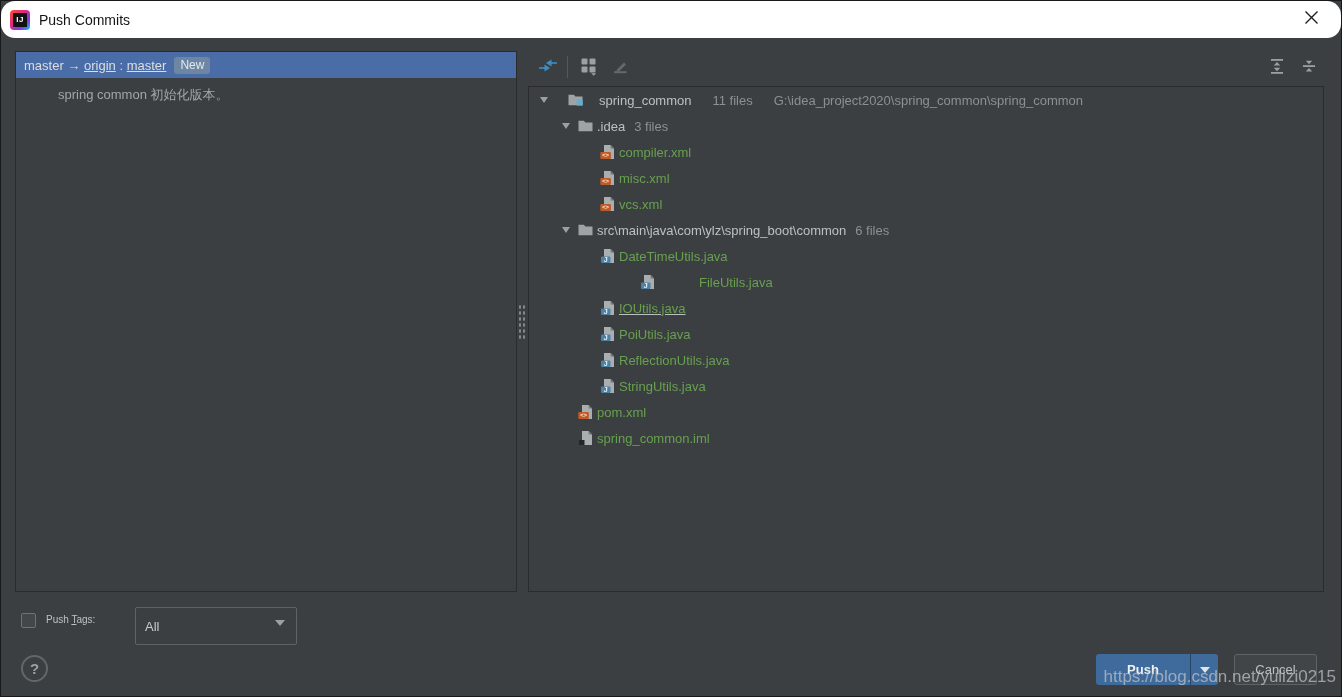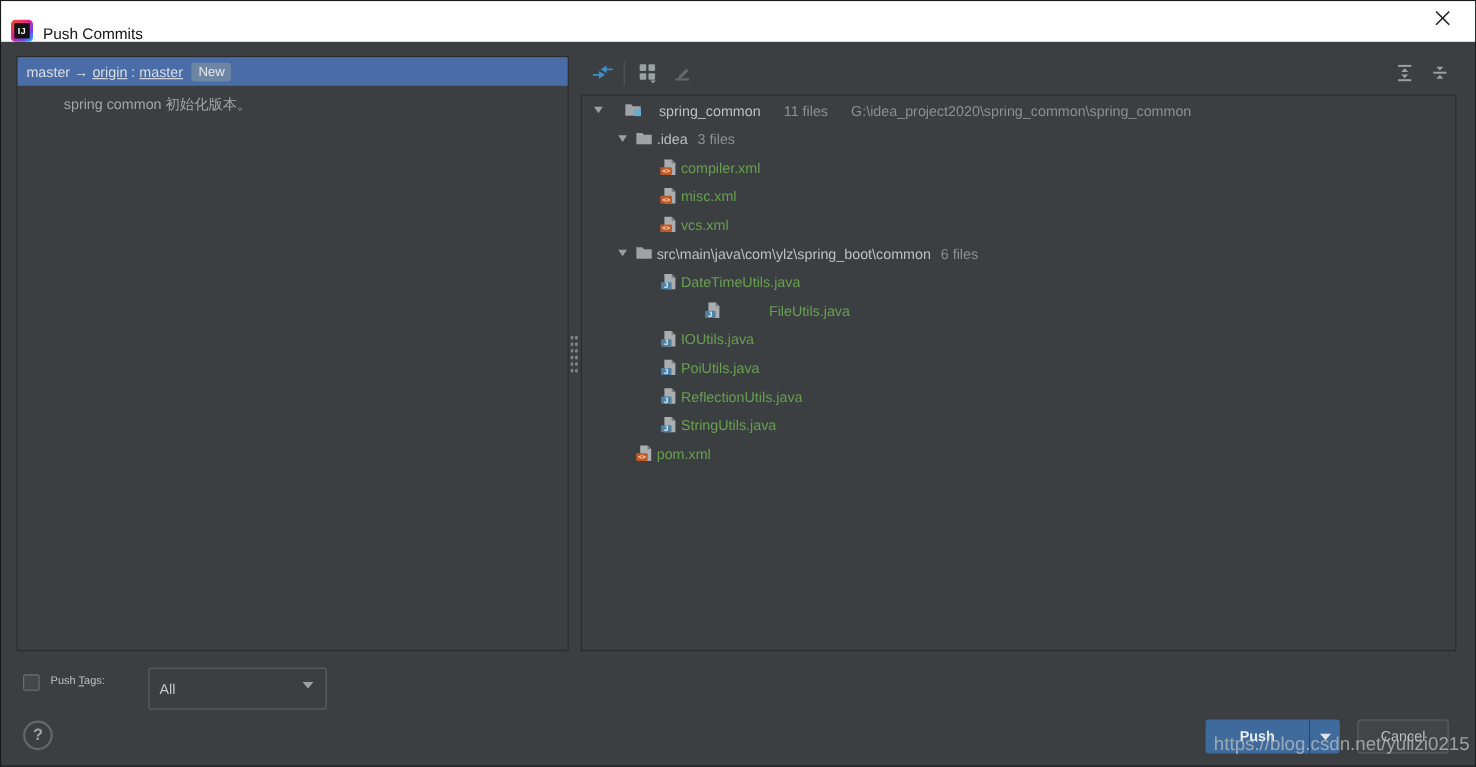--- a/index.html
+++ b/index.html
@@ -5,21 +5,21 @@
   html,body{margin:0;padding:0;}
   body{
     width:1342px;height:697px;position:relative;overflow:hidden;
     background:#2b2b2b;font-family:"Liberation Sans",sans-serif;
     -webkit-font-smoothing:antialiased;
   }
   .window{position:absolute;inset:0;background:#3c3f41;border:1px solid #171819;box-sizing:border-box;}
 
   
   .titlebar{position:absolute;top:0;left:0;right:0;height:37px;background:#ffffff;
-    display:flex;align-items:flex-end;padding-left:9px;box-sizing:border-box;}
+    display:flex;align-items:center;padding-left:9px;box-sizing:border-box;border-radius:14px;}
   .app-icon{width:20px;height:20px;border-radius:4px;position:relative;flex:0 0 auto;
     background:linear-gradient(135deg,#f7531f 0%,#e1258d 42%,#7a3df0 72%,#08c7fb 100%);}
   .app-icon::after{content:"IJ";position:absolute;inset:3px;background:#121212;color:#fff;
     font-size:8px;font-weight:bold;display:flex;align-items:center;justify-content:center;letter-spacing:.5px;}
   .win-title{margin-left:9px;font-size:14px;color:#141414;}
   .close-btn{position:absolute;right:8px;top:0;width:44px;height:36px;display:flex;align-items:center;justify-content:center;cursor:pointer;}
 
   
   .left-panel{position:absolute;left:14px;top:50px;width:502px;height:541px;
     border:1px solid #292b2d;box-sizing:border-box;background:#3c3f41;}
@@ -200,21 +200,21 @@
               <path fill="#74787b" d="M11.1 1v3.4h3.4z"></path>
               <rect x="1.5" y="8.5" width="9.5" height="6.5" rx="1" fill="#4e82a5"></rect>
               <text x="6.2" y="14" font-size="7" fill="#ecf3f8" font-weight="bold" text-anchor="middle">J</text>
             </svg></span><span class="tname green">DateTimeUtils.java</span></div>
         <div class="tree-row" style="padding-left: 48px; gap: 40px;"><span class="chev"></span><span class="ticon"><svg width="17" height="16" viewBox="0 0 16 16">
               <path fill="#a9aeb1" d="M4.5 1h6.6l3.4 3.4V15H4.5z"></path>
               <path fill="#74787b" d="M11.1 1v3.4h3.4z"></path>
               <rect x="1.5" y="8.5" width="9.5" height="6.5" rx="1" fill="#4e82a5"></rect>
               <text x="6.2" y="14" font-size="7" fill="#ecf3f8" font-weight="bold" text-anchor="middle">J</text>
             </svg></span><span class="tname green">FileUtils.java</span></div>
-        <div class="tree-row" style="padding-left: 48px;"><span class="chev"></span><span class="ticon"><svg width="17" height="16" viewBox="0 0 16 16">
+        <div class="tree-row" style="padding-left: 48px; text-decoration: underline;"><span class="chev"></span><span class="ticon"><svg width="17" height="16" viewBox="0 0 16 16">
               <path fill="#a9aeb1" d="M4.5 1h6.6l3.4 3.4V15H4.5z"></path>
               <path fill="#74787b" d="M11.1 1v3.4h3.4z"></path>
               <rect x="1.5" y="8.5" width="9.5" height="6.5" rx="1" fill="#4e82a5"></rect>
               <text x="6.2" y="14" font-size="7" fill="#ecf3f8" font-weight="bold" text-anchor="middle">J</text>
             </svg></span><span class="tname green">IOUtils.java</span></div>
         <div class="tree-row" style="padding-left: 48px;"><span class="chev"></span><span class="ticon"><svg width="17" height="16" viewBox="0 0 16 16">
               <path fill="#a9aeb1" d="M4.5 1h6.6l3.4 3.4V15H4.5z"></path>
               <path fill="#74787b" d="M11.1 1v3.4h3.4z"></path>
               <rect x="1.5" y="8.5" width="9.5" height="6.5" rx="1" fill="#4e82a5"></rect>
               <text x="6.2" y="14" font-size="7" fill="#ecf3f8" font-weight="bold" text-anchor="middle">J</text>
@@ -230,20 +230,25 @@
               <path fill="#74787b" d="M11.1 1v3.4h3.4z"></path>
               <rect x="1.5" y="8.5" width="9.5" height="6.5" rx="1" fill="#4e82a5"></rect>
               <text x="6.2" y="14" font-size="7" fill="#ecf3f8" font-weight="bold" text-anchor="middle">J</text>
             </svg></span><span class="tname green">StringUtils.java</span></div>
         <div class="tree-row" style="padding-left: 26px;"><span class="chev"></span><span class="ticon"><svg width="17" height="16" viewBox="0 0 16 16">
               <path fill="#a9aeb1" d="M4.5 1h6.6l3.4 3.4V15H4.5z"></path>
               <path fill="#74787b" d="M11.1 1v3.4h3.4z"></path>
               <rect x="0.8" y="8" width="10.6" height="7" rx="1" fill="#bf5b27"></rect>
               <text x="6.1" y="13.4" font-size="6" font-family="DejaVu Sans Mono, monospace" font-weight="bold" fill="#ffd9c2" text-anchor="middle">&lt;&gt;</text>
             </svg></span><span class="tname green">pom.xml</span></div>
+        <div class="tree-row" style="padding-left: 26px;"><span class="chev"></span><span class="ticon"><svg width="17" height="16" viewBox="0 0 16 16">
+              <path fill="#a9aeb1" d="M4.5 1h6.6l3.4 3.4V15H4.5z"></path>
+              <path fill="#74787b" d="M11.1 1v3.4h3.4z"></path>
+              <rect x="1.5" y="10" width="5.5" height="5" fill="#232629"></rect>
+            </svg></span><span class="tname green">spring_common.iml</span></div>
       </div>
   </div>
 
   <div class="checkbox"></div>
   <div class="pushtags-label"><span>Push </span><span class="mn">T</span><span>ags:</span></div>
   <div class="dropdown">
     <span>All</span>
     <span class="dd-arrow"></span>
   </div>
   <div class="help-btn">

